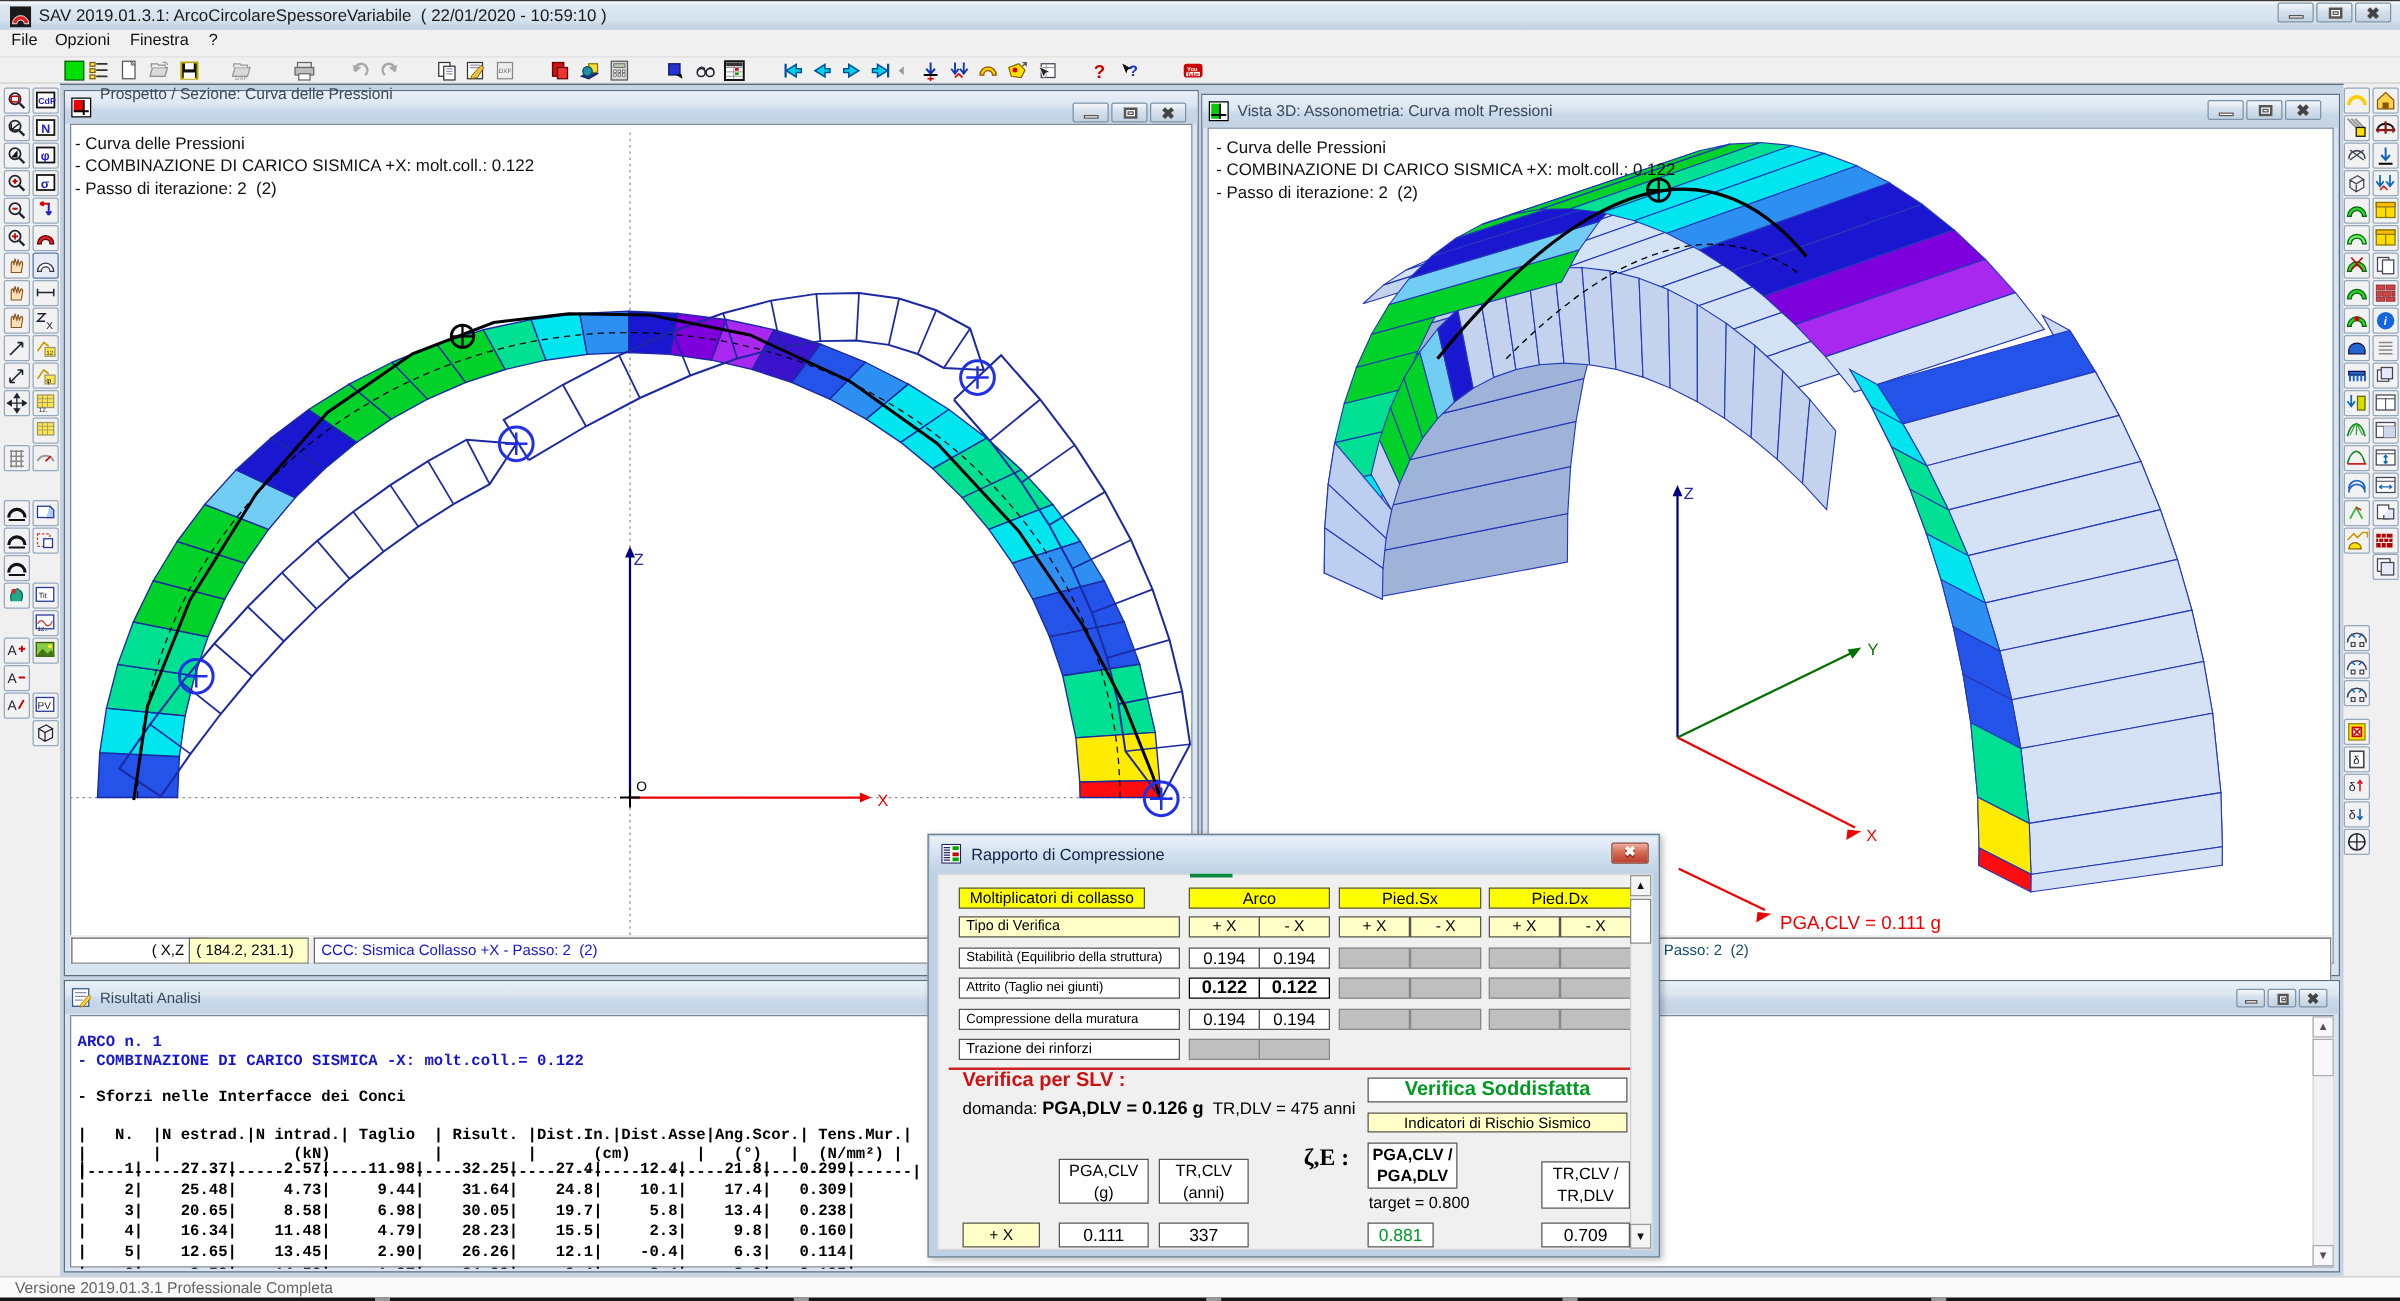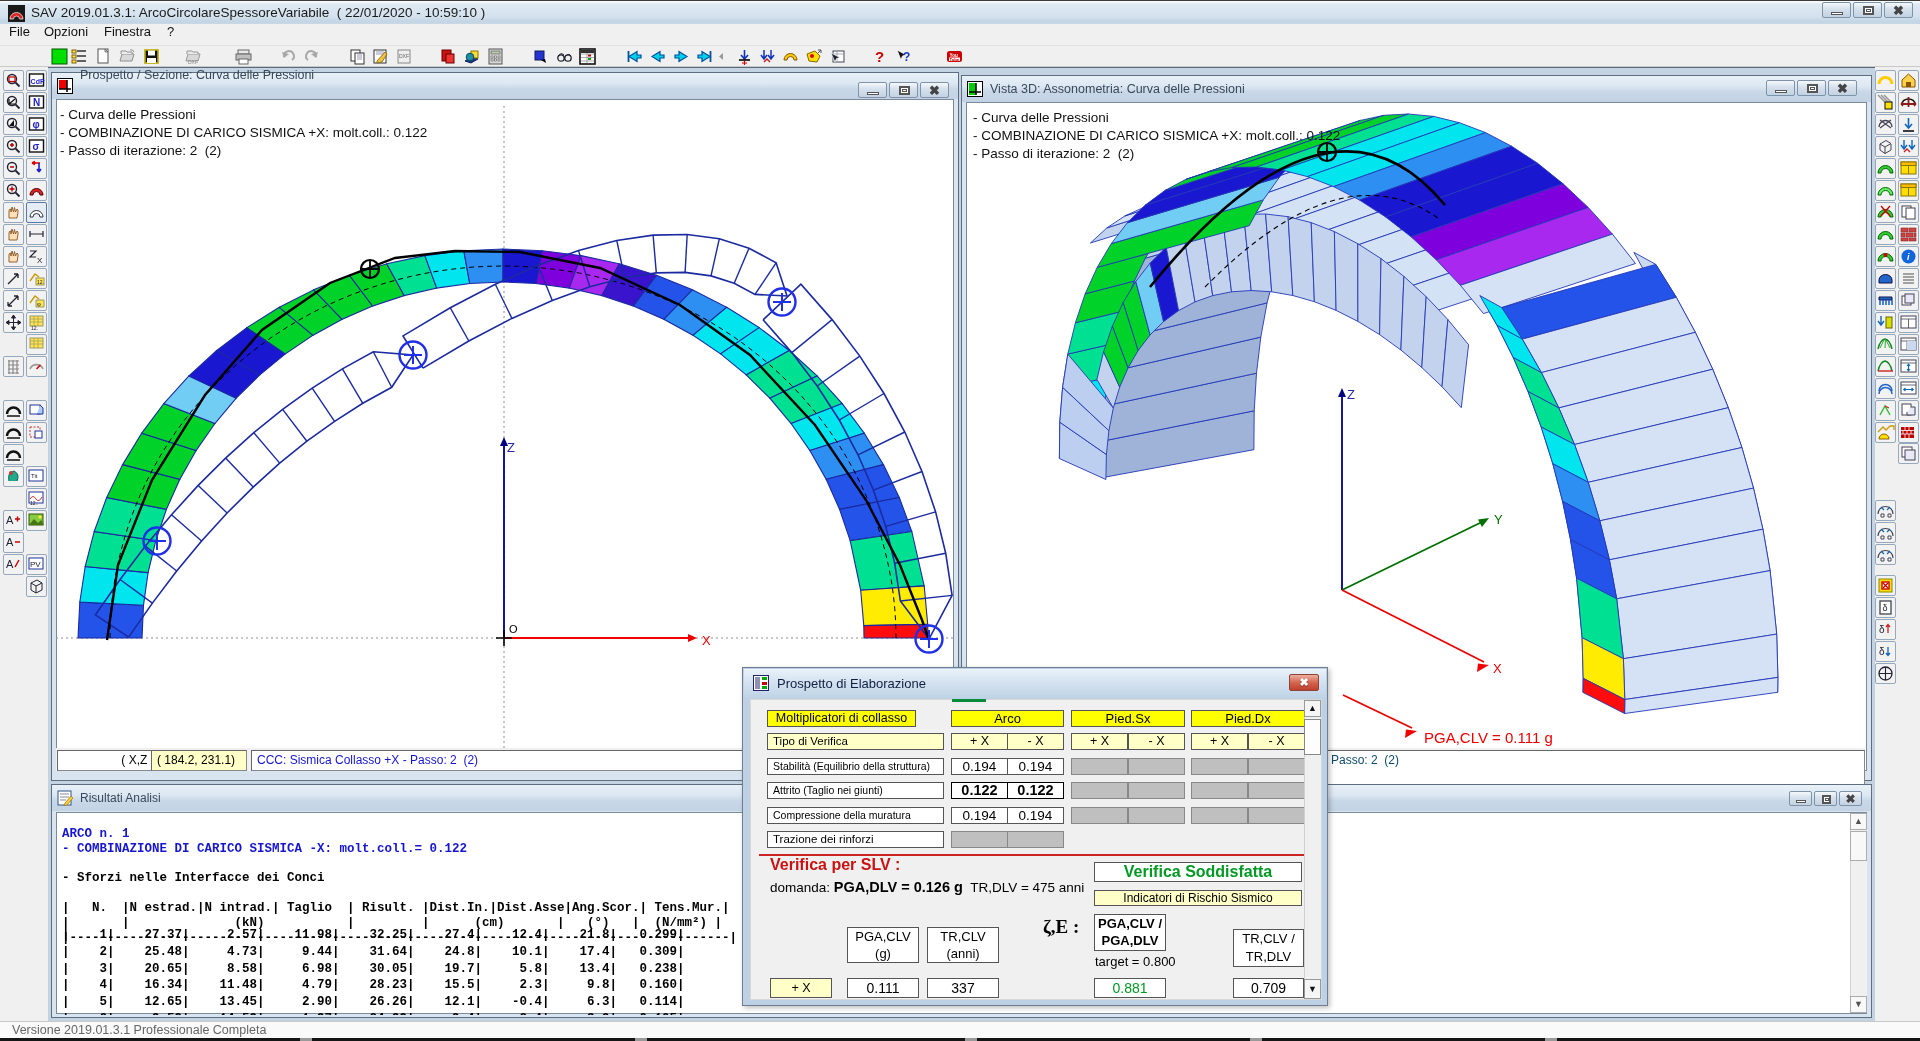--- a/index.html
+++ b/index.html
@@ -633,21 +633,21 @@
 <div class="statusfield" style="left:57px;top:750px;width:109px;height:21px;text-align:right;line-height:19px;">( X,Z ) =</div>
 <div class="statusfield" style="left:151px;top:750px;width:96px;height:21px;background:#FFFFC8;line-height:19px;padding-left:5px;">( 184.2, 231.1)</div>
 <div class="statusfield" style="left:251px;top:750px;width:704px;height:21px;color:#1515D0;line-height:19px;padding-left:5px;">CCC: Sismica Collasso +X - Passo: 2&nbsp; (2)</div>
 <div class="abs wframe" style="left:961px;top:75px;width:911px;height:706px;border:1px solid #5E6E80;"></div>
 <div class="abs wtitle" style="left:962px;top:76px;width:909px;height:26px;"></div>
 <div class="abs" style="left:967px;top:81px;width:16px;height:16px;"><svg width="16" height="16">
       <rect width="16" height="16" fill="#fff" stroke="#000" stroke-width="2"></rect>
       <rect x="2" y="2" width="7" height="12" fill="#0C0"></rect>
       <path d="M9,2 v12 M2,11 h12" stroke="#000" stroke-width="1.5"></path>
     </svg></div>
-<div class="abs" style="left:990px;top:82px;font-size:12.5px;color:#39485A;">Vista 3D: Assonometria: Curva delle Pressioni</div>
+<div class="abs" style="left:990px;top:82px;font-size:12.5px;color:#39485A;">Vista 3D: Assonometria: Curva molt Pressioni</div>
 <div style="position:absolute;left:1766px;top:80px;width:29px;height:16px;background:linear-gradient(#F4F8FC,#D5E0EC 45%,#C3D2E2);border:1px solid #7E93A7;border-radius:2px;">
     <div style="position:absolute;left:8px;top:9px;width:12px;height:3px;background:#fff;border:1px solid #555;"></div>
   </div>
 <div style="position:absolute;left:1797px;top:80px;width:29px;height:16px;background:linear-gradient(#F4F8FC,#D5E0EC 45%,#C3D2E2);border:1px solid #7E93A7;border-radius:2px;">
     <div style="position:absolute;left:9px;top:3px;width:11px;height:9px;background:#fff;border:2px solid #555;"></div>
     <div style="position:absolute;left:12px;top:6px;width:5px;height:3px;background:#fff;border:1.5px solid #555;"></div>
   </div>
 <div style="position:absolute;left:1828px;top:80px;width:29px;height:16px;background:linear-gradient(#F4F8FC,#D5E0EC 45%,#C3D2E2);border:1px solid #7E93A7;border-radius:2px;">
     <div style="position:absolute;left:0;top:0;width:100%;height:100%;display:flex;align-items:center;justify-content:center;font-size:13px;font-weight:bold;color:#444;">✖</div>
   </div>
@@ -835,21 +835,21 @@
 <div class="abs" style="left:1545px;top:1038px;width:12px;height:3px;background:#9a9a9a;"></div>
 <div class="abs" style="left:742px;top:667px;width:586px;height:339px;background:#BDD0E4;border:1px solid #6E7E8E;box-shadow:2px 2px 5px rgba(0,0,0,0.25);">
     <div style="position:absolute;left:1px;top:1px;width:582px;height:29px;background:linear-gradient(#EAF2FA,#D4E2F0 45%,#BFD3E6);"></div>
     <div style="position:absolute;left:10px;top:7px;width:16px;height:16px;"><svg width="16" height="16">
         <rect x="0.5" y="0.5" width="15" height="15" fill="#fff" stroke="#226"></rect>
         <path d="M2,3 h5 M2,5 h5 M2,7 h5 M2,9 h5 M2,11 h5 M2,13 h5" stroke="#226" stroke-width="1"></path>
         <rect x="9" y="2" width="5" height="3" fill="#0A0"></rect>
         <rect x="9" y="7" width="5" height="3" fill="#C00"></rect>
         <rect x="9" y="11" width="5" height="3" fill="#0A0"></rect>
       </svg></div>
-    <div style="position:absolute;left:34px;top:8px;font-size:13px;color:#102040;">Prospetto di Elaborazione</div>
+    <div style="position:absolute;left:34px;top:8px;font-size:13px;color:#102040;">Rapporto di Compressione</div>
     <div style="position:absolute;left:546px;top:6px;width:30px;height:17px;background:linear-gradient(#ECB0A0,#D4654F 50%,#C04030);border:1px solid #8E4435;border-radius:2px;color:#fff;text-align:center;line-height:15px;font-size:11px;font-weight:bold;text-shadow:0 1px 1px #803020;">✖</div>
     <div style="position:absolute;left:7px;top:31px;width:572px;height:301px;background:#F0F0F0;border:1px solid #D8D8D8;"></div>
     <div style="position:absolute;left:209px;top:31px;width:34px;height:3px;background:#0A8A3C;"></div>
     <div style="position:absolute;left:24px;top:42px;width:149px;height:17px;background:#FFFF00;border:1px solid #555;font-size:12.5px;color:#000;font-weight:normal;text-align:center;line-height:15px;white-space:nowrap;overflow:hidden;">Moltiplicatori di collasso</div>
     <div style="position:absolute;left:208px;top:42px;width:113px;height:17px;background:#FFFF00;border:1px solid #555;font-size:13px;color:#000;font-weight:normal;text-align:center;line-height:15px;white-space:nowrap;overflow:hidden;">Arco</div>
     <div style="position:absolute;left:328px;top:42px;width:114px;height:17px;background:#FFFF00;border:1px solid #555;font-size:13px;color:#000;font-weight:normal;text-align:center;line-height:15px;white-space:nowrap;overflow:hidden;">Pied.Sx</div>
     <div style="position:absolute;left:448px;top:42px;width:114px;height:17px;background:#FFFF00;border:1px solid #555;font-size:13px;color:#000;font-weight:normal;text-align:center;line-height:15px;white-space:nowrap;overflow:hidden;">Pied.Dx</div>
     <div style="position:absolute;left:24px;top:65px;width:177px;height:17px;background:#FFFFC8;border:1px solid #555;font-size:11.5px;color:#000;font-weight:normal;text-align:left;padding-left:5px;line-height:15px;white-space:nowrap;overflow:hidden;">Tipo di Verifica</div>
     <div style="position:absolute;left:208px;top:65px;width:57px;height:17px;background:#FFFFC8;border:1px solid #555;font-size:12.5px;color:#000;font-weight:normal;text-align:center;line-height:15px;white-space:nowrap;overflow:hidden;">+ X</div>
     <div style="position:absolute;left:264px;top:65px;width:57px;height:17px;background:#FFFFC8;border:1px solid #555;font-size:12.5px;color:#000;font-weight:normal;text-align:center;line-height:15px;white-space:nowrap;overflow:hidden;">- X</div>
@@ -888,18 +888,18 @@
     <div style="position:absolute;left:351px;top:222px;width:208px;height:16px;background:#FFFFC8;border:1px solid #555;font-size:12px;color:#000;font-weight:normal;text-align:center;line-height:14px;white-space:nowrap;overflow:hidden;">Indicatori di Rischio Sismico</div>
     <div style="position:absolute;left:104px;top:259px;width:72px;height:36px;background:#fff;border:1px solid #555;font-size:13px;color:#000;font-weight:normal;text-align:center;line-height:17px;white-space:nowrap;overflow:hidden;">PGA,CLV<br>(g)</div>
     <div style="position:absolute;left:184px;top:259px;width:72px;height:36px;background:#fff;border:1px solid #555;font-size:13px;color:#000;font-weight:normal;text-align:center;line-height:17px;white-space:nowrap;overflow:hidden;">TR,CLV<br>(anni)</div>
     <div style="position:absolute;left:300px;top:248px;font-size:19px;font-weight:bold;font-family:'Liberation Serif',serif;">ζ,E :</div>
     <div style="position:absolute;left:351px;top:246px;width:72px;height:37px;background:#fff;border:1px solid #555;font-size:13px;color:#000;font-weight:bold;text-align:center;line-height:17px;white-space:nowrap;overflow:hidden;">PGA,CLV /<br>PGA,DLV</div>
     <div style="position:absolute;left:352px;top:286px;font-size:13px;">target = 0.800</div>
     <div style="position:absolute;left:490px;top:261px;width:71px;height:38px;background:#fff;border:1px solid #555;font-size:13px;color:#000;font-weight:normal;text-align:center;line-height:18px;white-space:nowrap;overflow:hidden;">TR,CLV /<br>TR,DLV</div>
     <div style="position:absolute;left:27px;top:310px;width:62px;height:20px;background:#FFFFC8;border:1px solid #555;font-size:12.5px;color:#000;font-weight:normal;text-align:center;line-height:18px;white-space:nowrap;overflow:hidden;">+ X</div>
     <div style="position:absolute;left:104px;top:310px;width:72px;height:20px;background:#fff;border:1px solid #555;font-size:14px;color:#000;font-weight:normal;text-align:center;line-height:18px;white-space:nowrap;overflow:hidden;">0.111</div>
     <div style="position:absolute;left:184px;top:310px;width:72px;height:20px;background:#fff;border:1px solid #555;font-size:14px;color:#000;font-weight:normal;text-align:center;line-height:18px;white-space:nowrap;overflow:hidden;">337</div>
-    <div style="position:absolute;left:351px;top:310px;width:72px;height:20px;background:#fff;border:1px solid #555;font-size:14px;color:#009922;font-weight:normal;text-align:center;line-height:18px;white-space:nowrap;overflow:hidden;">0.881</div>
+    <div style="position:absolute;left:351px;top:310px;width:53px;height:20px;background:#fff;border:1px solid #555;font-size:14px;color:#009922;font-weight:normal;text-align:center;line-height:18px;white-space:nowrap;overflow:hidden;">0.881</div>
     <div style="position:absolute;left:490px;top:310px;width:71px;height:20px;background:#fff;border:1px solid #555;font-size:14px;color:#000;font-weight:normal;text-align:center;line-height:18px;white-space:nowrap;overflow:hidden;">0.709</div>
     <div style="position:absolute;left:561px;top:32px;width:17px;height:299px;background:#F0F0F0;border-left:1px solid #D0D0D0;"></div>
     <div style="position:absolute;left:561px;top:32px;width:17px;height:17px;background:#F5F5F5;border:1px solid #999;text-align:center;font-size:9px;line-height:15px;color:#111;">▲</div>
     <div style="position:absolute;left:561px;top:51px;width:17px;height:36px;background:#FDFDFD;border:1px solid #888;"></div>
     <div style="position:absolute;left:561px;top:311px;width:17px;height:20px;background:#F5F5F5;border:1px solid #999;text-align:center;font-size:9px;line-height:18px;color:#111;">▼</div>
   </div>
 </body></html>

